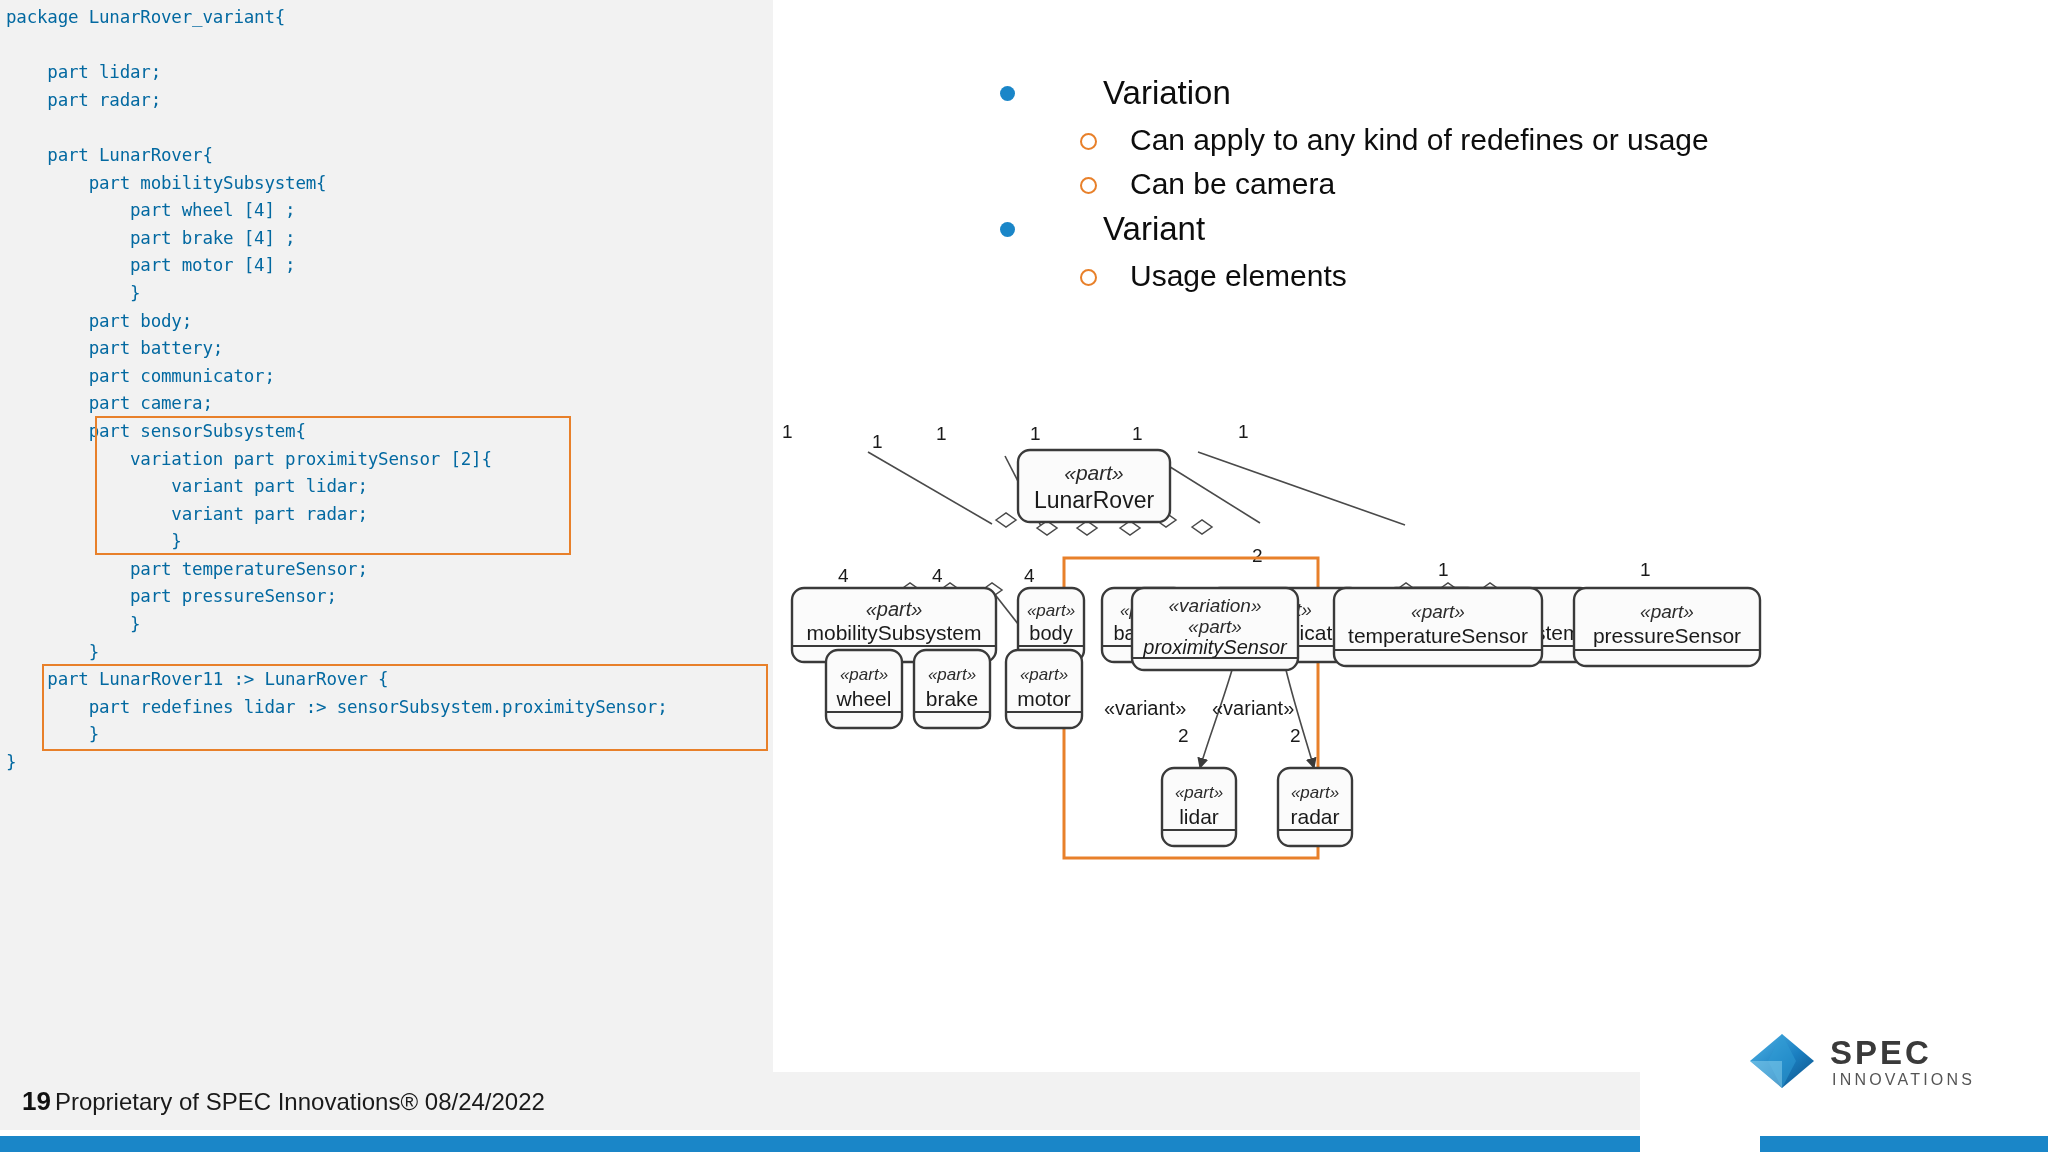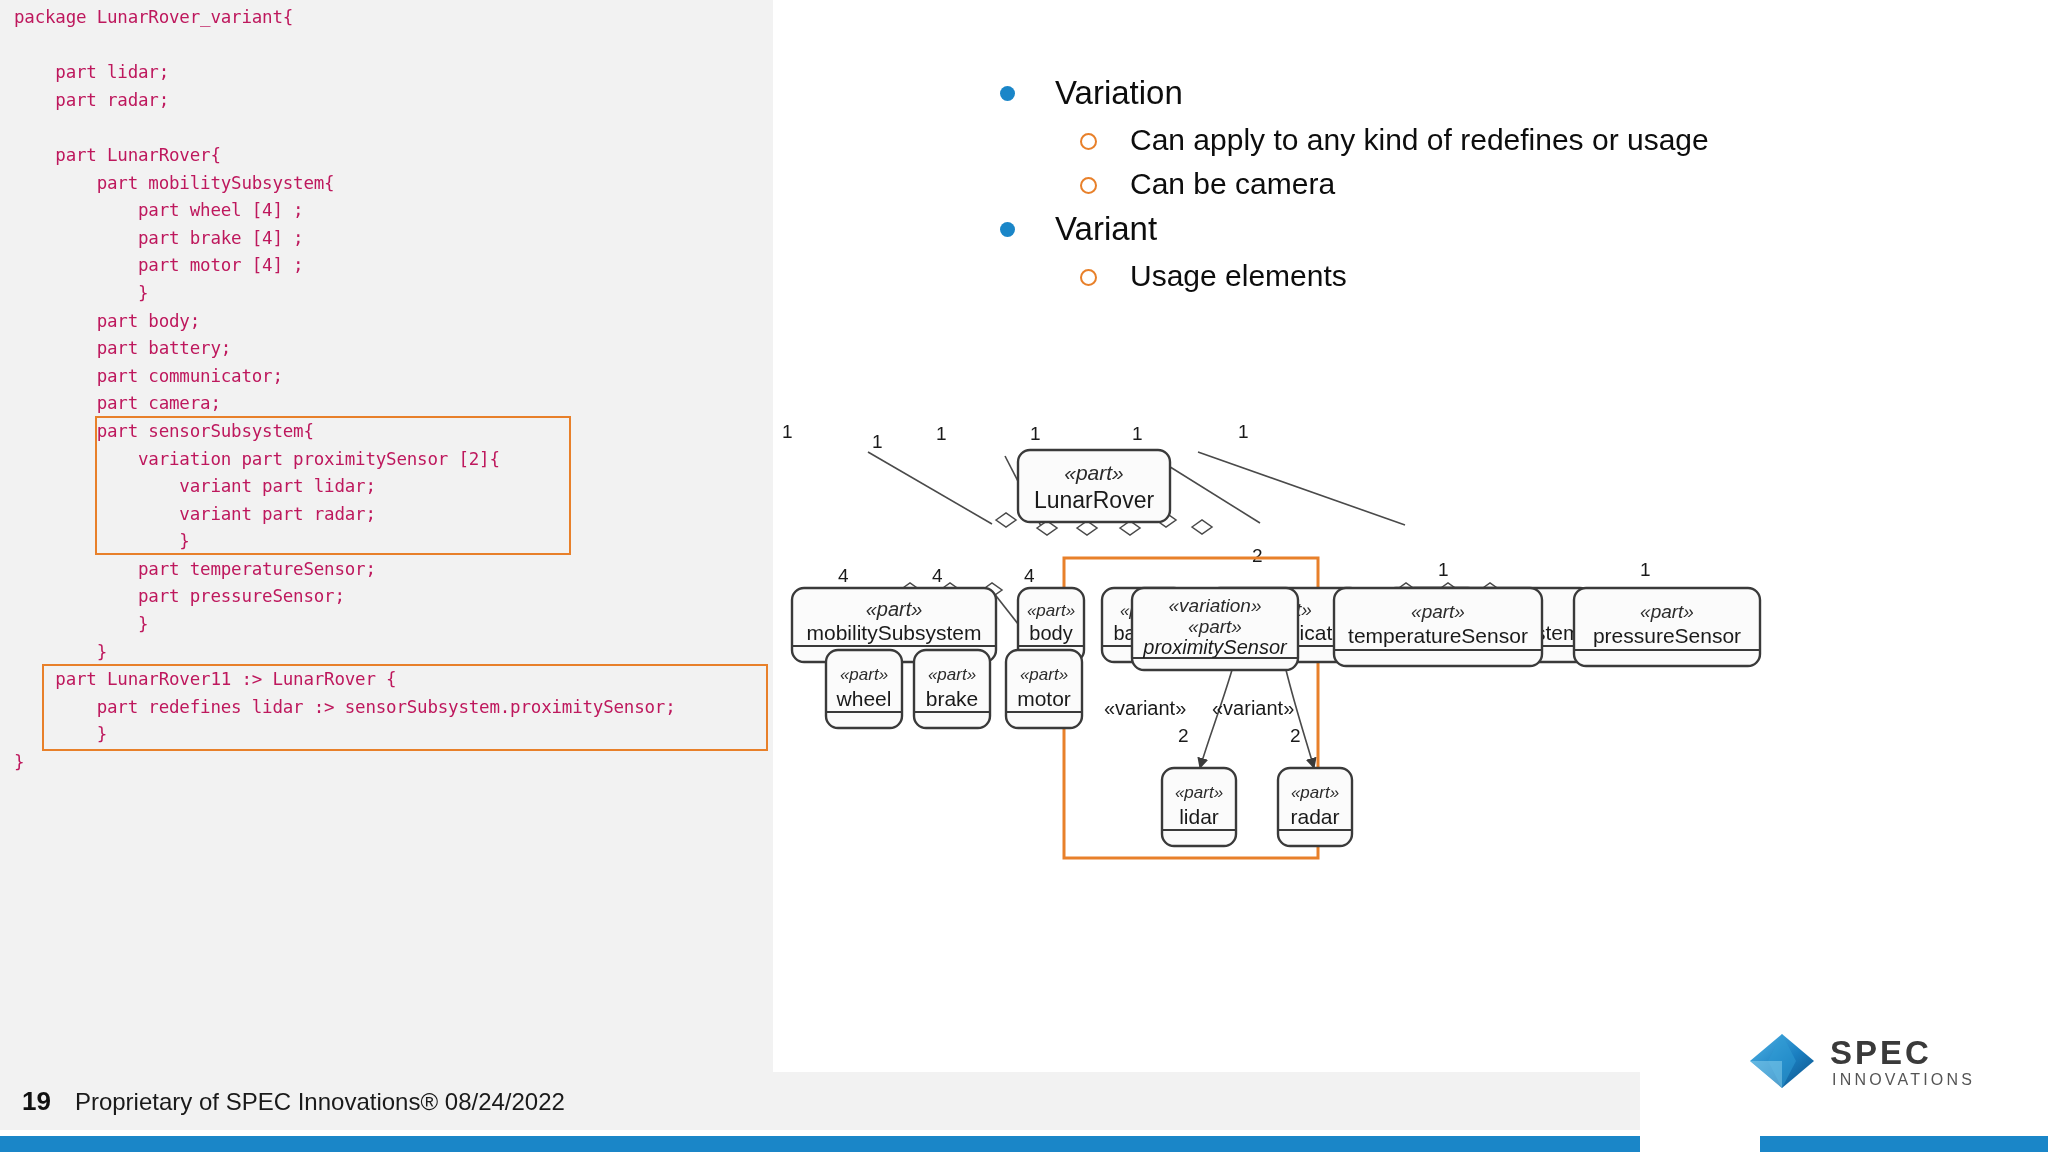--- a/index.html
+++ b/index.html
@@ -10,46 +10,46 @@
     overflow:hidden;
     position:relative;
   }
   
   #code-panel{
     position:absolute;left:0;top:0;width:773px;height:1096px;
     background:#f2f2f2;
   }
   #code-block{
     position:absolute;left:0;top:0;
-    padding:4px 0 0 14px;
+    padding:4px 0 0 6px;
     font-family:"DejaVu Sans Mono","Liberation Mono",monospace;
     font-size:17.5px;
     line-height:27.6px;
-    color:#be185d;
+    color:#0369a1;
     white-space:pre;
     letter-spacing:-0.2px;
   }
   .code-line{height:27.6px;white-space:pre;}
   
   .code-hl{
     position:absolute;
     border:2px solid #e8802a;
     background:transparent;
     pointer-events:none;
   }
   #hl-variation{left:95px;top:416px;width:472px;height:135px;}
   #hl-rover11{left:42px;top:664px;width:722px;height:83px;}
 
   
   #bullets{
     position:absolute;left:1000px;top:70px;width:1010px;
   }
   .b1{
     display:flex;align-items:flex-start;
-    font-size:33px;color:#0d0d0d;line-height:46px;margin:0 0 2px 0;
+    font-size:33px;color:#0d0d0d;line-height:46px;margin:0 0 2px 0;gap:48px;
   }
   .b1 .dot{
     width:15px;height:15px;border-radius:50%;
     background:#1a86c8;margin:16px 40px 0 0;flex:0 0 auto;
   }
   .b2{
     display:flex;align-items:flex-start;
     font-size:30px;color:#0d0d0d;line-height:43px;margin:0 0 1px 80px;
   }
   .b2 .ring{
@@ -66,21 +66,21 @@
   #footer{
     position:absolute;left:0;top:1072px;width:2048px;height:58px;
     background:#f2f2f2;
   }
   #footer-right-bg{
     position:absolute;left:1640px;top:1072px;width:408px;height:58px;
     background:#ffffff;
   }
   #footer-text{
     position:absolute;left:22px;top:1086px;
-    font-size:24px;color:#1a1a1a;display:flex;align-items:baseline;gap:24px;
+    font-size:24px;color:#1a1a1a;display:flex;align-items:baseline;gap:4px;
   }
   #page-num{font-size:26px;font-weight:bold;color:#111;}
   #footer-rule{
     position:absolute;left:0;top:1136px;width:2048px;height:16px;background:#1a86c8;
   }
   #footer-rule-white{
     position:absolute;left:1640px;top:1136px;width:120px;height:16px;background:#ffffff;
   }
   
   #logo{position:absolute;left:1742px;top:1028px;width:290px;height:66px;}

